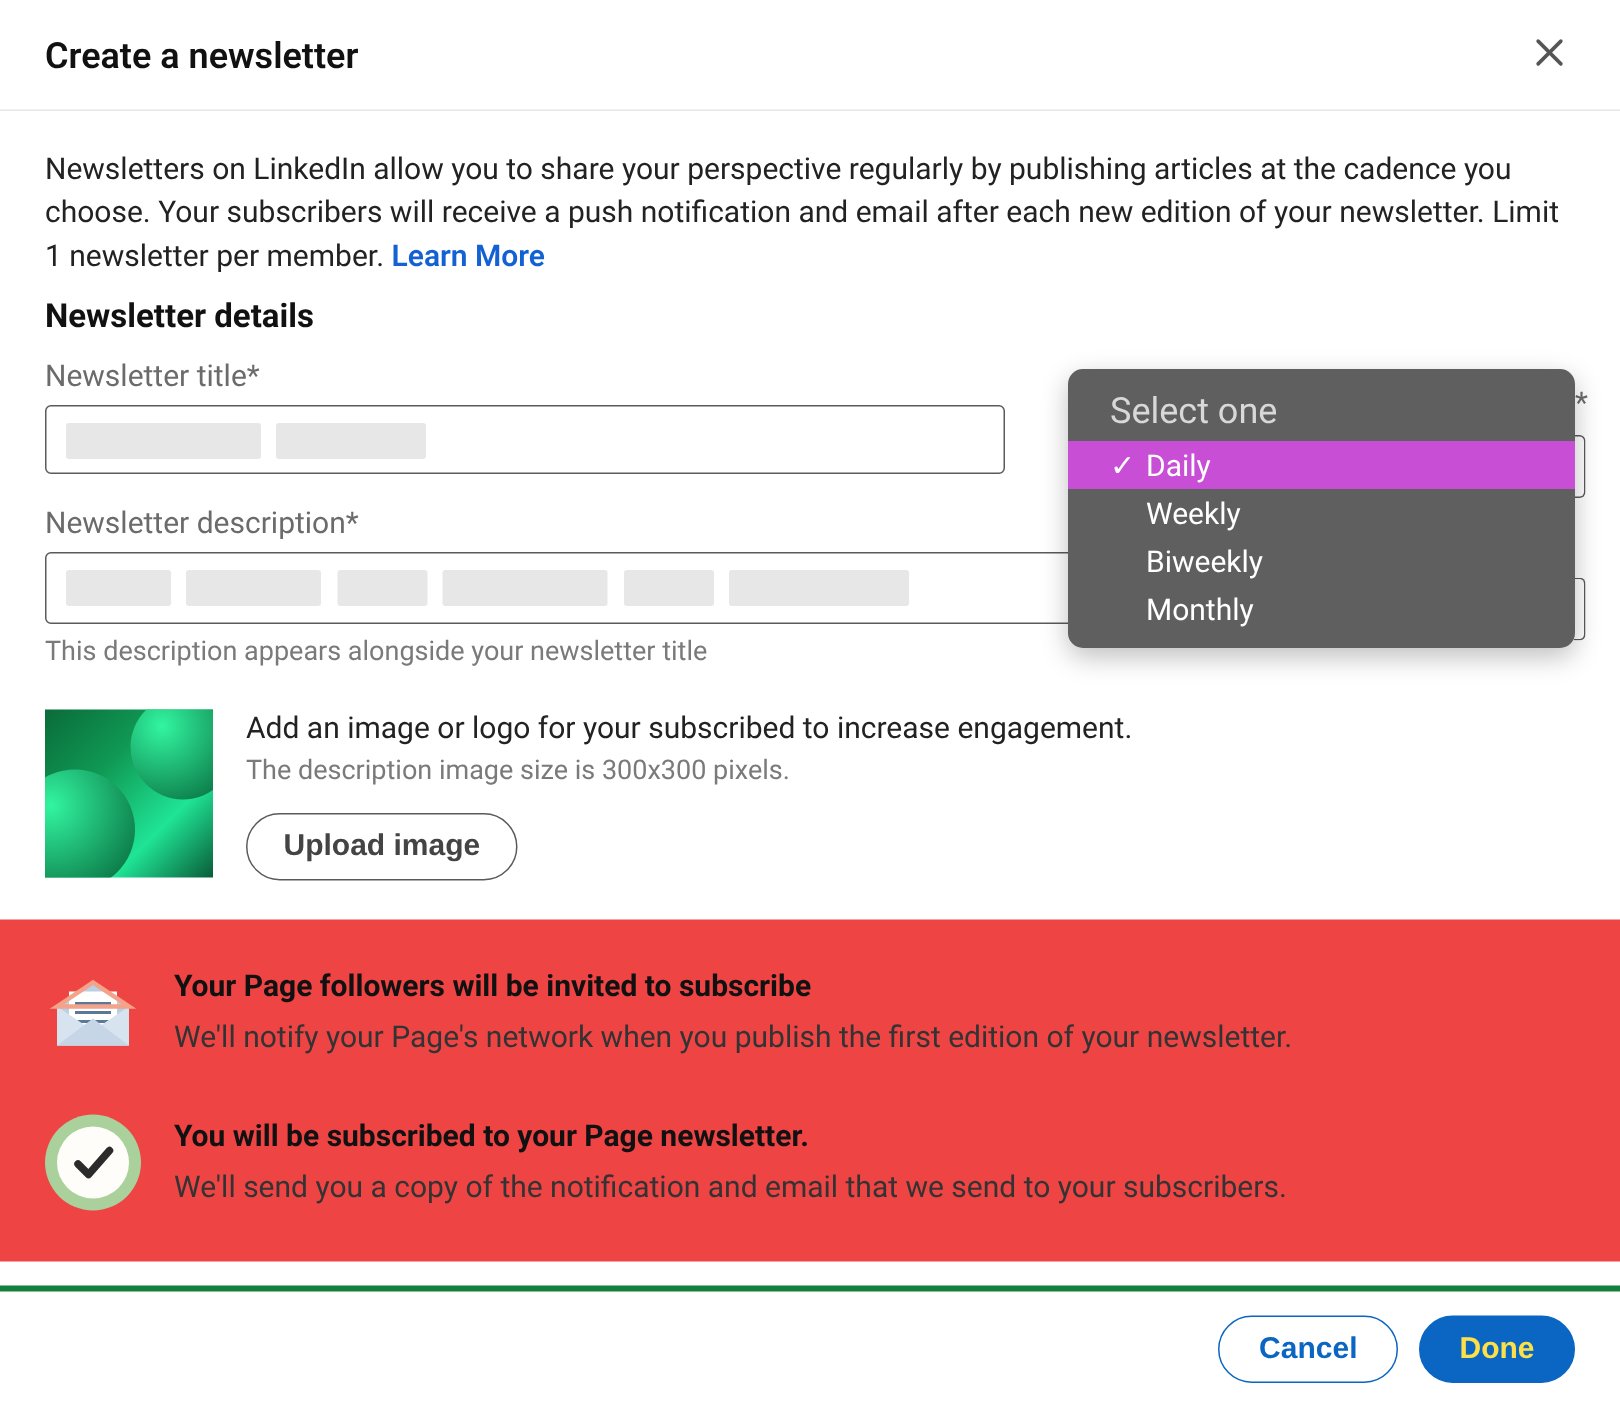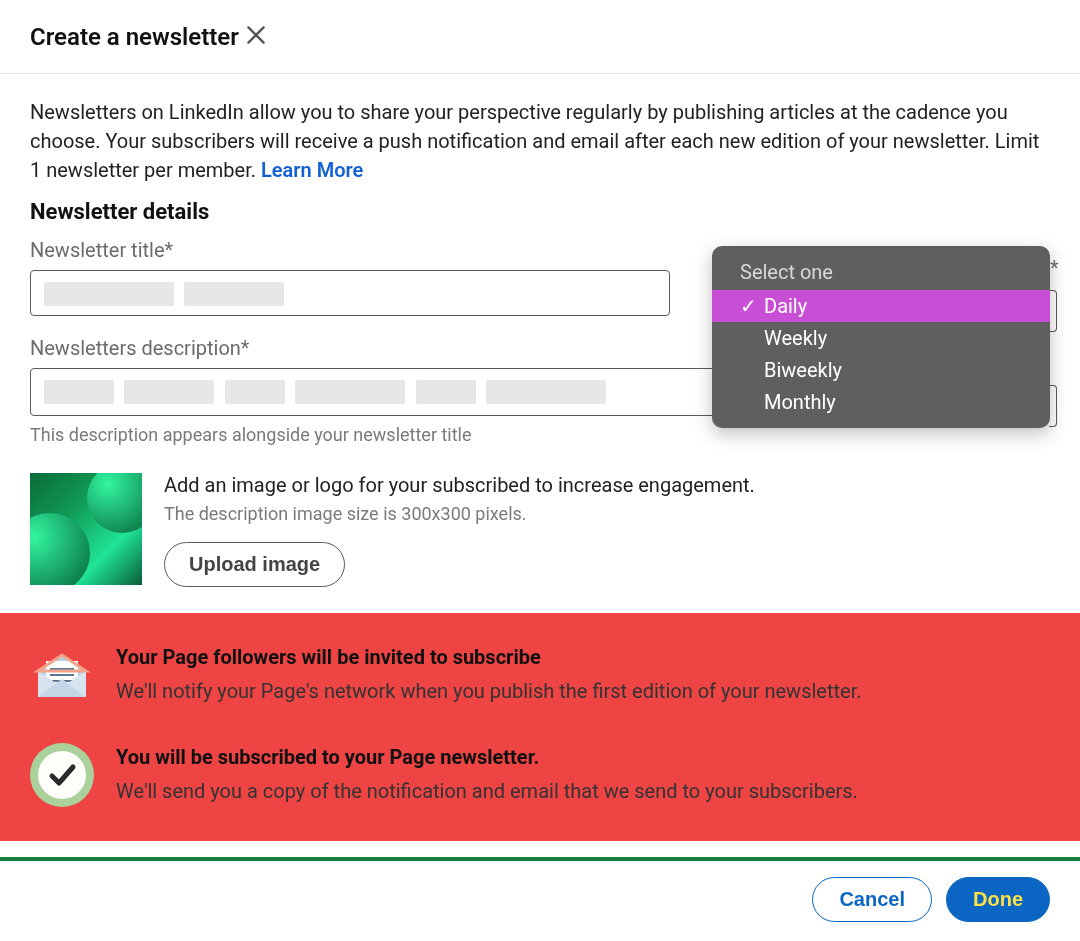--- a/index.html
+++ b/index.html
@@ -13,20 +13,21 @@
   .modal {
     position: relative;
     width: 1080px; height: 941px;
     display: flex;
     flex-direction: column;
   }
   .header {
     padding: 18px 30px 18px 30px;
     display: flex;
     align-items: center;
+    justify-content: space-between;
     border-bottom: 1px solid #e6e6e6;
   }
   .header h1 {
     font-size: 24px;
     font-weight: 600;
     margin: 0;
     color: #111;
   }
   .close-btn {
     background: none; border: none; cursor: pointer;
@@ -197,21 +198,21 @@
     width: 338px;
     background: #5f5f5f;
     border-radius: 10px;
     padding: 10px 0;
     box-shadow: 0 6px 18px rgba(0,0,0,0.25);
     z-index: 10;
     color: #fff;
   }
   .dropdown-header {
     padding: 4px 18px 6px 28px;
-    font-size: 20px;
+    font-size: 24px;
     color: #d8d8d8;
   }
   .dropdown-item {
     padding: 4px 18px 4px 28px;
     font-size: 20px;
     display: flex;
     align-items: center;
     gap: 10px;
     cursor: pointer;
   }
@@ -281,21 +282,21 @@
       <div class="field title-field">
         <label class="field-label">Newsletter title*</label>
         <div class="text-input">
           <span class="redact" style="width:130px"></span>
           <span class="redact" style="width:100px"></span>
         </div>
       </div>
     </div>
 
     <div class="field desc-row">
-      <label class="field-label">Newsletters description*</label>
+      <label class="field-label">Newsletter description*</label>
       <div class="desc-input">
         <span class="redact" style="width:70px"></span>
         <span class="redact" style="width:90px"></span>
         <span class="redact" style="width:60px"></span>
         <span class="redact" style="width:110px"></span>
         <span class="redact" style="width:60px"></span>
         <span class="redact" style="width:120px"></span>
       </div>
       <div class="helper-text">This description appears alongside your newsletter title</div>
     </div>

